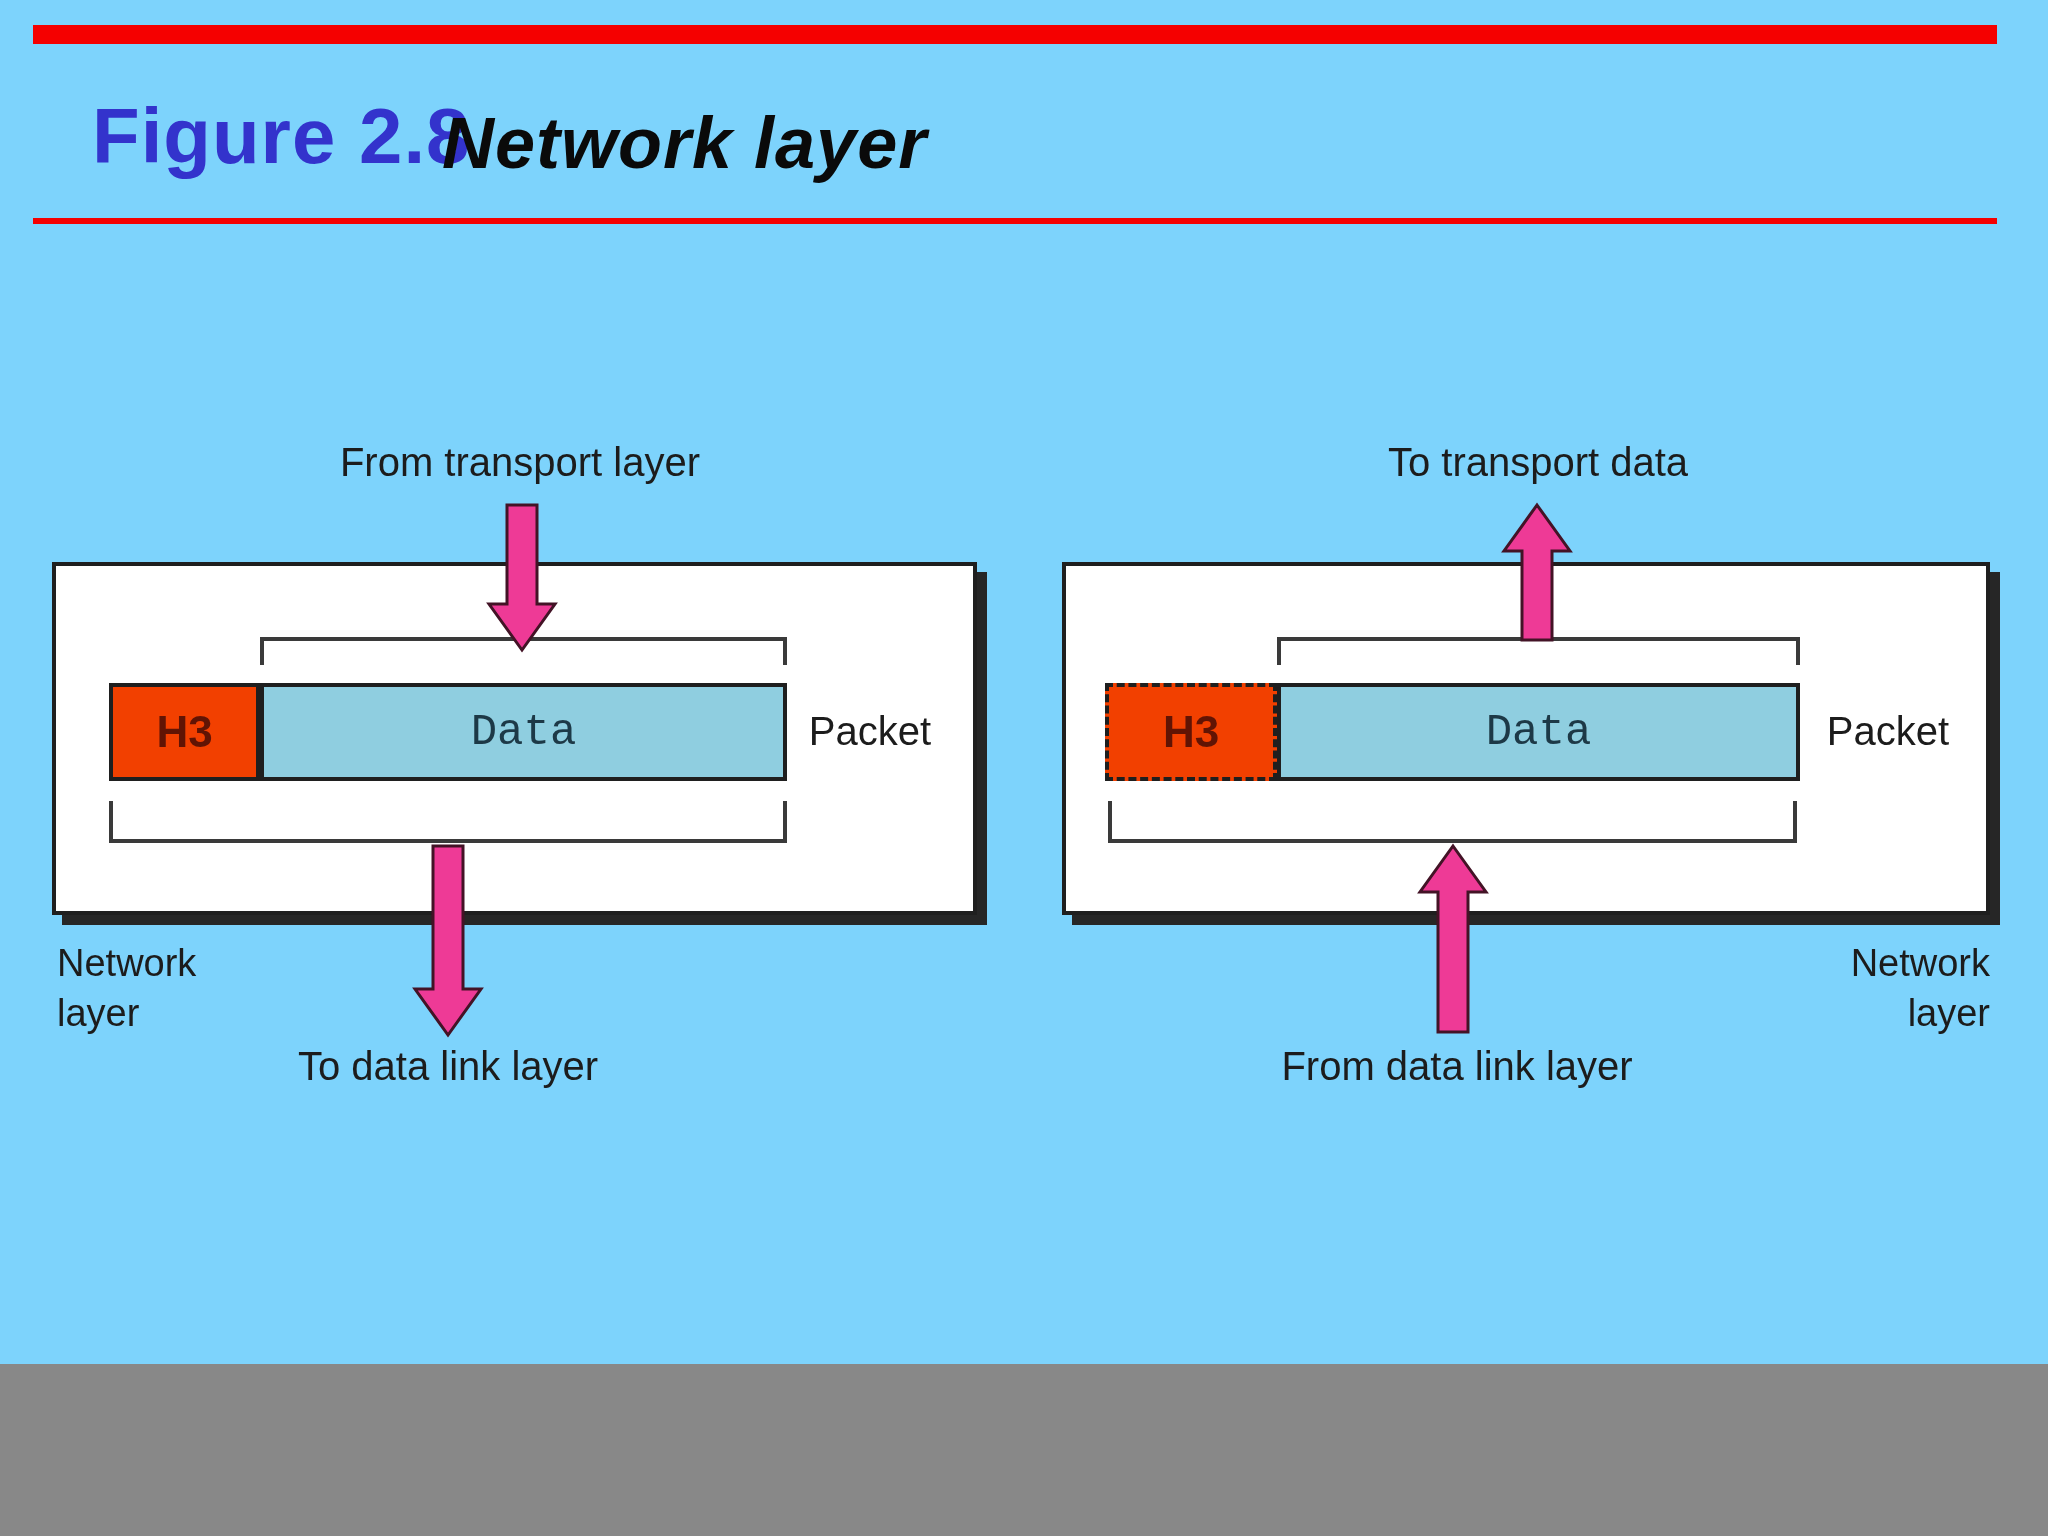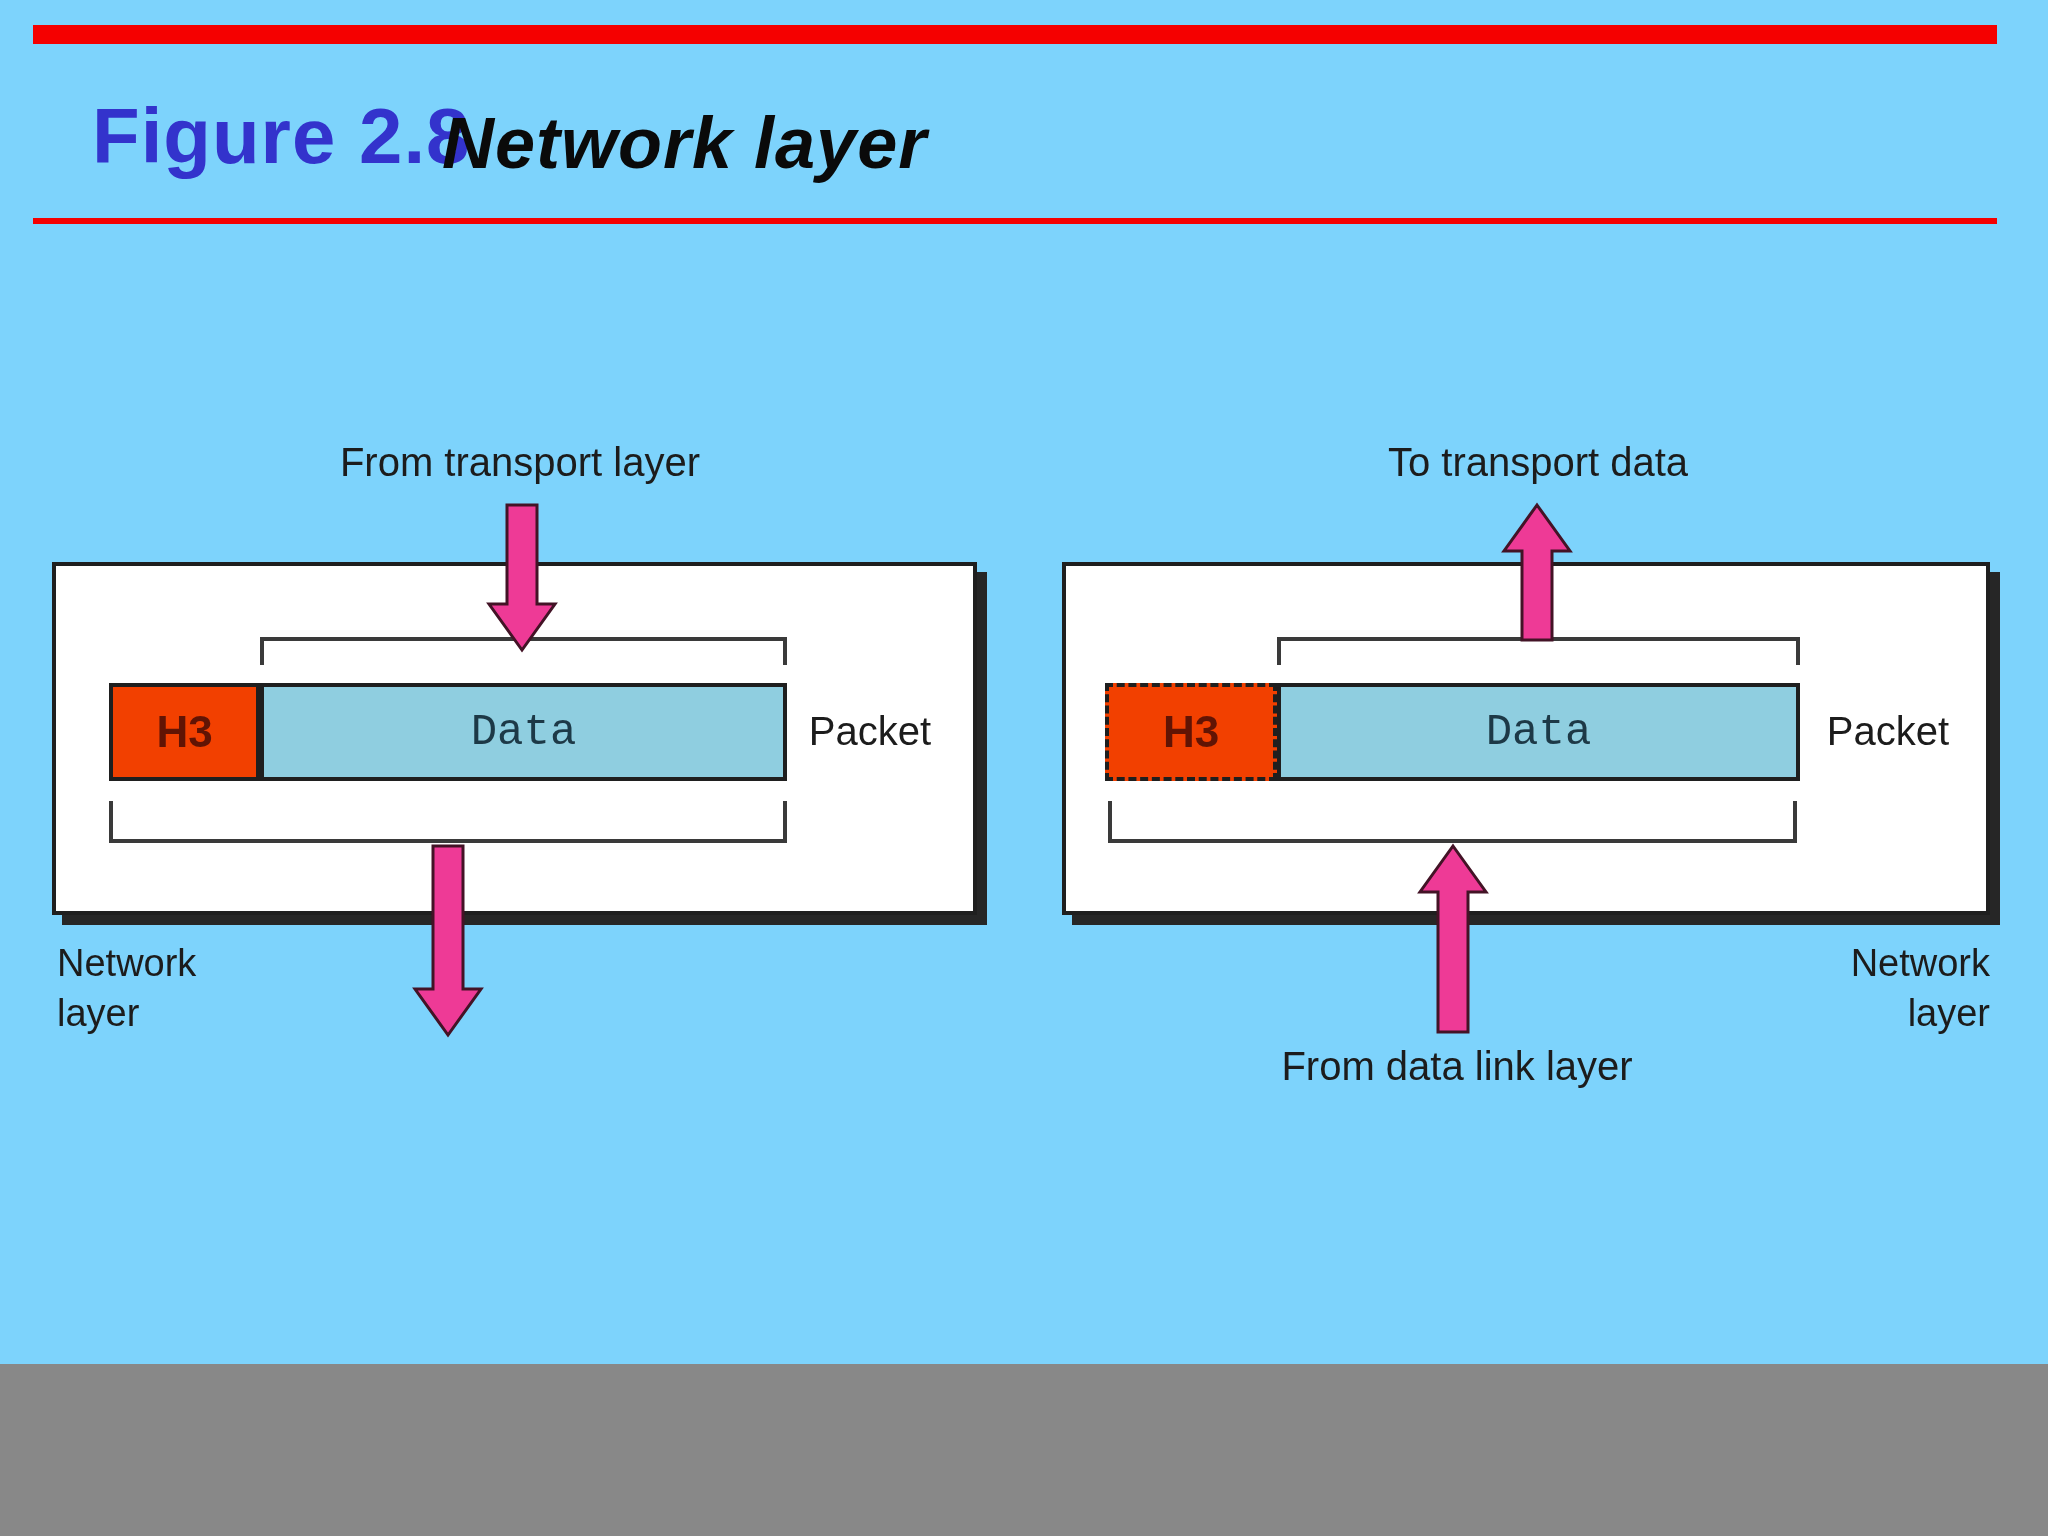--- a/index.html
+++ b/index.html
@@ -90,20 +90,21 @@
   <div class="abs cell h3" style="left:109px;width:151px;">
     <span>H3</span>
   </div>
   <div class="abs cell data" style="left:260px;width:527px;">
     <span>Data</span>
   </div>
   <div class="abs lbl center" style="left:770px;top:707px;width:200px;">Packet</div>
 
   <div class="abs bracket up" style="left:109px;top:801px;width:678px;height:42px;"></div>
 
+  <div class="abs lbl center" style="left:248px;top:1042px;width:400px;">To data link layer</div>
 
   <div class="abs layer-caption" style="left:57px;top:938px;width:300px;text-align:left;">
     <div>Network</div>
     <div>layer</div>
   </div>
 
   <div class="abs lbl center" style="left:1338px;top:438px;width:400px;">To transport data</div>
 
   <div class="abs layer-box" style="left:1062px;top:562px;width:928px;height:353px;"></div>
 

